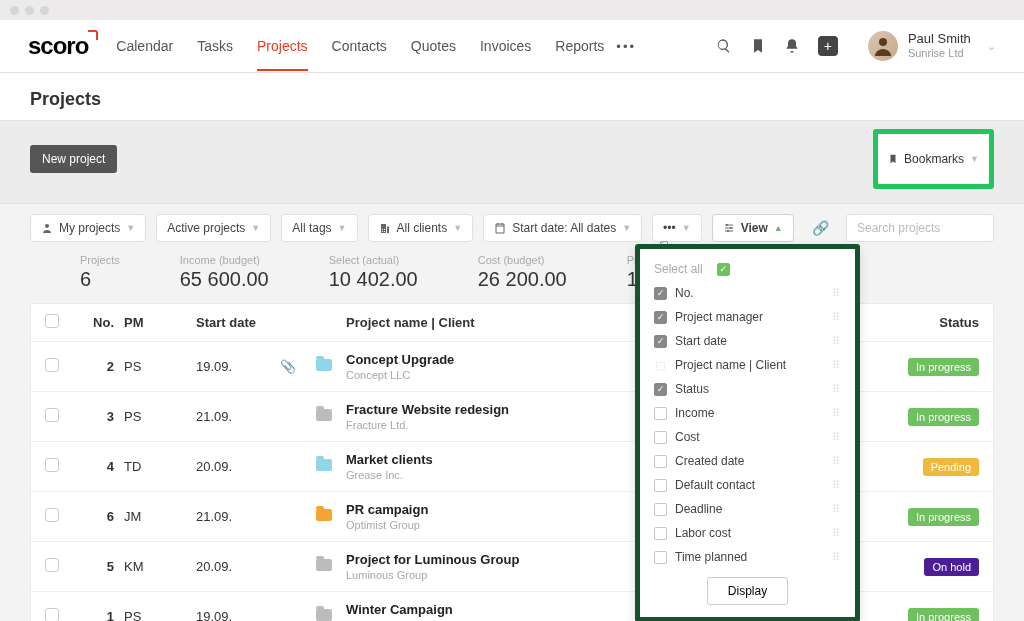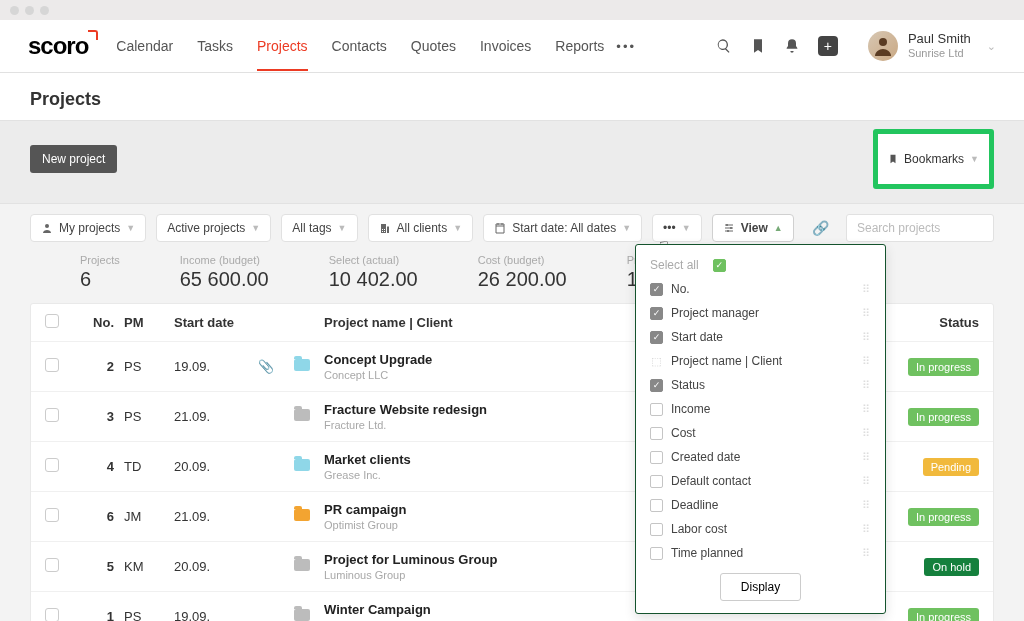--- a/index.html
+++ b/index.html
@@ -57,39 +57,39 @@
 .kpi-value { font-size: 20px; color: #333; margin-top: 2px; }
 
 
 .table { background: #fff; margin: 4px 30px; border: 1px solid #e9e9e9; border-radius: 3px; }
 .thead, .trow { display: flex; align-items: center; padding: 10px 14px; border-bottom: 1px solid #f0f0f0; }
 .thead { font-weight: 700; color: #333; }
 .trow:last-child { border-bottom: 0; }
 .col-check { width: 34px; }
 .col-no { width: 45px; text-align: right; padding-right: 10px; font-weight: 700; }
 .trow .col-no { font-weight: 700; }
-.col-pm { width: 50px; }
+.col-pm { width: 72px; }
 .col-date { width: 84px; }
 .col-clip { width: 36px; color: #bbb; }
 .col-folder { width: 30px; }
 .col-project { width: 290px; }
 .col-status { width: 90px; margin-left: auto; text-align: right; }
 .folder { width: 16px; height: 12px; border-radius: 2px; display: inline-block; position: relative; }
 .folder::before { content: ""; position: absolute; top: -3px; left: 0; width: 8px; height: 3px; border-radius: 2px 2px 0 0; background: inherit; }
 .proj-name { font-weight: 600; color: #222; }
 .proj-client { font-size: 11px; color: #a8a8a8; margin-top: 2px; }
 .status-badge { display: inline-block; padding: 3px 8px; border-radius: 3px; font-size: 11px; color: #fff; }
 .st-prog   { background: #6fc160; }
 .st-pend   { background: #f1b93c; }
-.st-hold   { background: #15803d; }
+.st-hold   { background: #4c1d95; }
 .chk { width: 14px; height: 14px; border: 1px solid #ccc; border-radius: 3px; display: inline-block; cursor: pointer; }
 .tfoot { padding: 12px 14px 12px 288px; font-weight: 700; }
 
 
-.view-dropdown { position: absolute; left: 635px; top: 40px; width: 251px; background: #fff; border: 1px solid #14532d; border-radius: 3px; box-shadow: 0 4px 12px rgba(0,0,0,.12); padding: 8px 0 12px; z-index: 10; }
+.view-dropdown { position: absolute; left: 635px; top: 40px; width: 225px; background: #fff; border: 5px solid #14532d; border-radius: 3px; box-shadow: 0 4px 12px rgba(0,0,0,.12); padding: 8px 0 12px; z-index: 10; }
 .vd-row { display: flex; align-items: center; gap: 8px; padding: 5px 14px; font-size: 12px; color: #444; cursor: pointer; }
 .vd-row.sel-all { color: #aaa; }
 .vd-chk { width: 13px; height: 13px; border: 1px solid #c5c5c5; border-radius: 2px; display: inline-flex; align-items: center; justify-content: center; font-size: 9px; color: #fff; }
 .vd-chk.on { background: #888; border-color: #888; }
 .vd-chk.lock { background: #fff; border: 0; color: #ccc; font-size: 11px; }
 .vd-drag { margin-left: auto; color: #ddd; font-size: 11px; letter-spacing: 1px; }
 .vd-display { display: block; margin: 8px auto 0; padding: 6px 20px; background: #fff; border: 1px solid #ccc; border-radius: 3px; font-size: 12px; cursor: pointer; }
 
 </style>
 </head>

